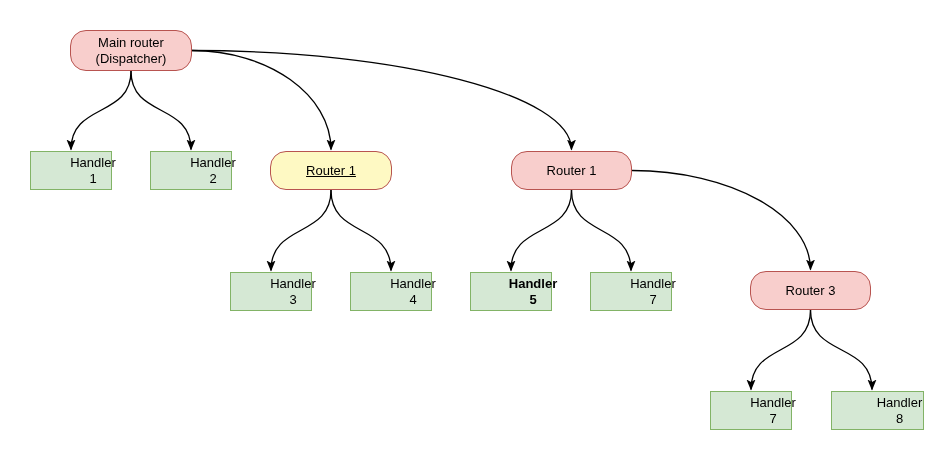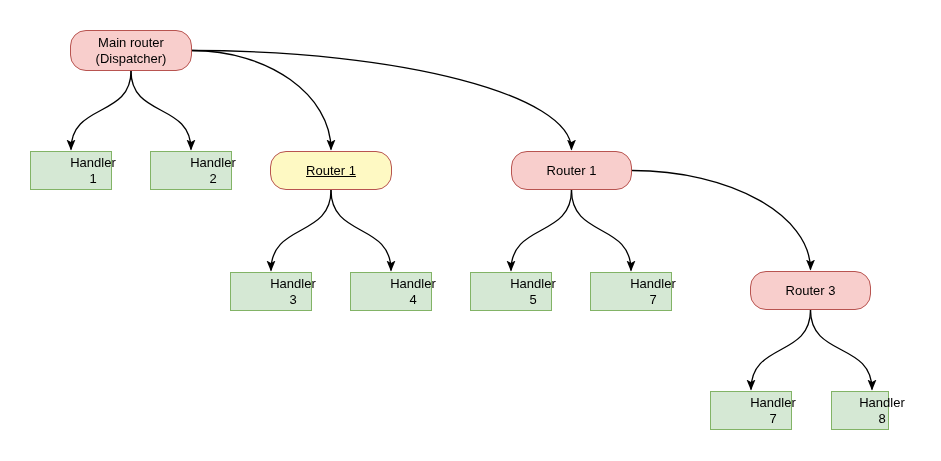--- a/index.html
+++ b/index.html
@@ -65,19 +65,19 @@
   </svg>
   <div id="nodes">
       <div class="node router" style="left: 70px; top: 30px; width: 122px; height: 41px; background: rgb(248, 206, 204); border: 1px solid rgb(184, 84, 80);"><span>Main router
 (Dispatcher)</span></div>
       <div class="node handler" style="left: 30px; top: 151px; width: 82px; height: 39px; background: rgb(213, 232, 212); border: 1px solid rgb(130, 179, 102);"><span>Handler 1</span></div>
       <div class="node handler" style="left: 150px; top: 151px; width: 82px; height: 39px; background: rgb(213, 232, 212); border: 1px solid rgb(130, 179, 102);"><span>Handler 2</span></div>
       <div class="node router" style="left: 270px; top: 151px; width: 122px; height: 39px; background: #fef9c3; border: 1px solid rgb(184, 84, 80); text-decoration: underline;"><span>Router 1</span></div>
       <div class="node router" style="left: 511px; top: 151px; width: 121px; height: 39px; background: rgb(248, 206, 204); border: 1px solid rgb(184, 84, 80);"><span>Router 1</span></div>
       <div class="node handler" style="left: 230px; top: 272px; width: 82px; height: 39px; background: rgb(213, 232, 212); border: 1px solid rgb(130, 179, 102);"><span>Handler 3</span></div>
       <div class="node handler" style="left: 350px; top: 272px; width: 82px; height: 39px; background: rgb(213, 232, 212); border: 1px solid rgb(130, 179, 102);"><span>Handler 4</span></div>
-      <div class="node handler" style="left: 470px; top: 272px; width: 82px; height: 39px; background: rgb(213, 232, 212); border: 1px solid rgb(130, 179, 102);"><span>Handler 5</span></div>
+      <div class="node handler" style="left: 470px; top: 272px; width: 82px; height: 39px; background: rgb(213, 232, 212); border: 1px solid rgb(130, 179, 102); font-weight: bold;"><span>Handler 5</span></div>
       <div class="node handler" style="left: 590px; top: 272px; width: 82px; height: 39px; background: rgb(213, 232, 212); border: 1px solid rgb(130, 179, 102);"><span>Handler 7</span></div>
       <div class="node router" style="left: 750px; top: 271px; width: 121px; height: 39px; background: rgb(248, 206, 204); border: 1px solid rgb(184, 84, 80);"><span>Router 3</span></div>
       <div class="node handler" style="left: 710px; top: 391px; width: 82px; height: 39px; background: rgb(213, 232, 212); border: 1px solid rgb(130, 179, 102);"><span>Handler 7</span></div>
-      <div class="node handler" style="left: 831px; top: 391px; width: 58px; height: 39px; background: rgb(213, 232, 212); border: 1px solid rgb(130, 179, 102);"><span>Handler 8</span></div>
+      <div class="node handler" style="left: 831px; top: 391px; width: 93px; height: 39px; background: rgb(213, 232, 212); border: 1px solid rgb(130, 179, 102);"><span>Handler 8</span></div>
     </div>
 </div>
 
 </body></html>

